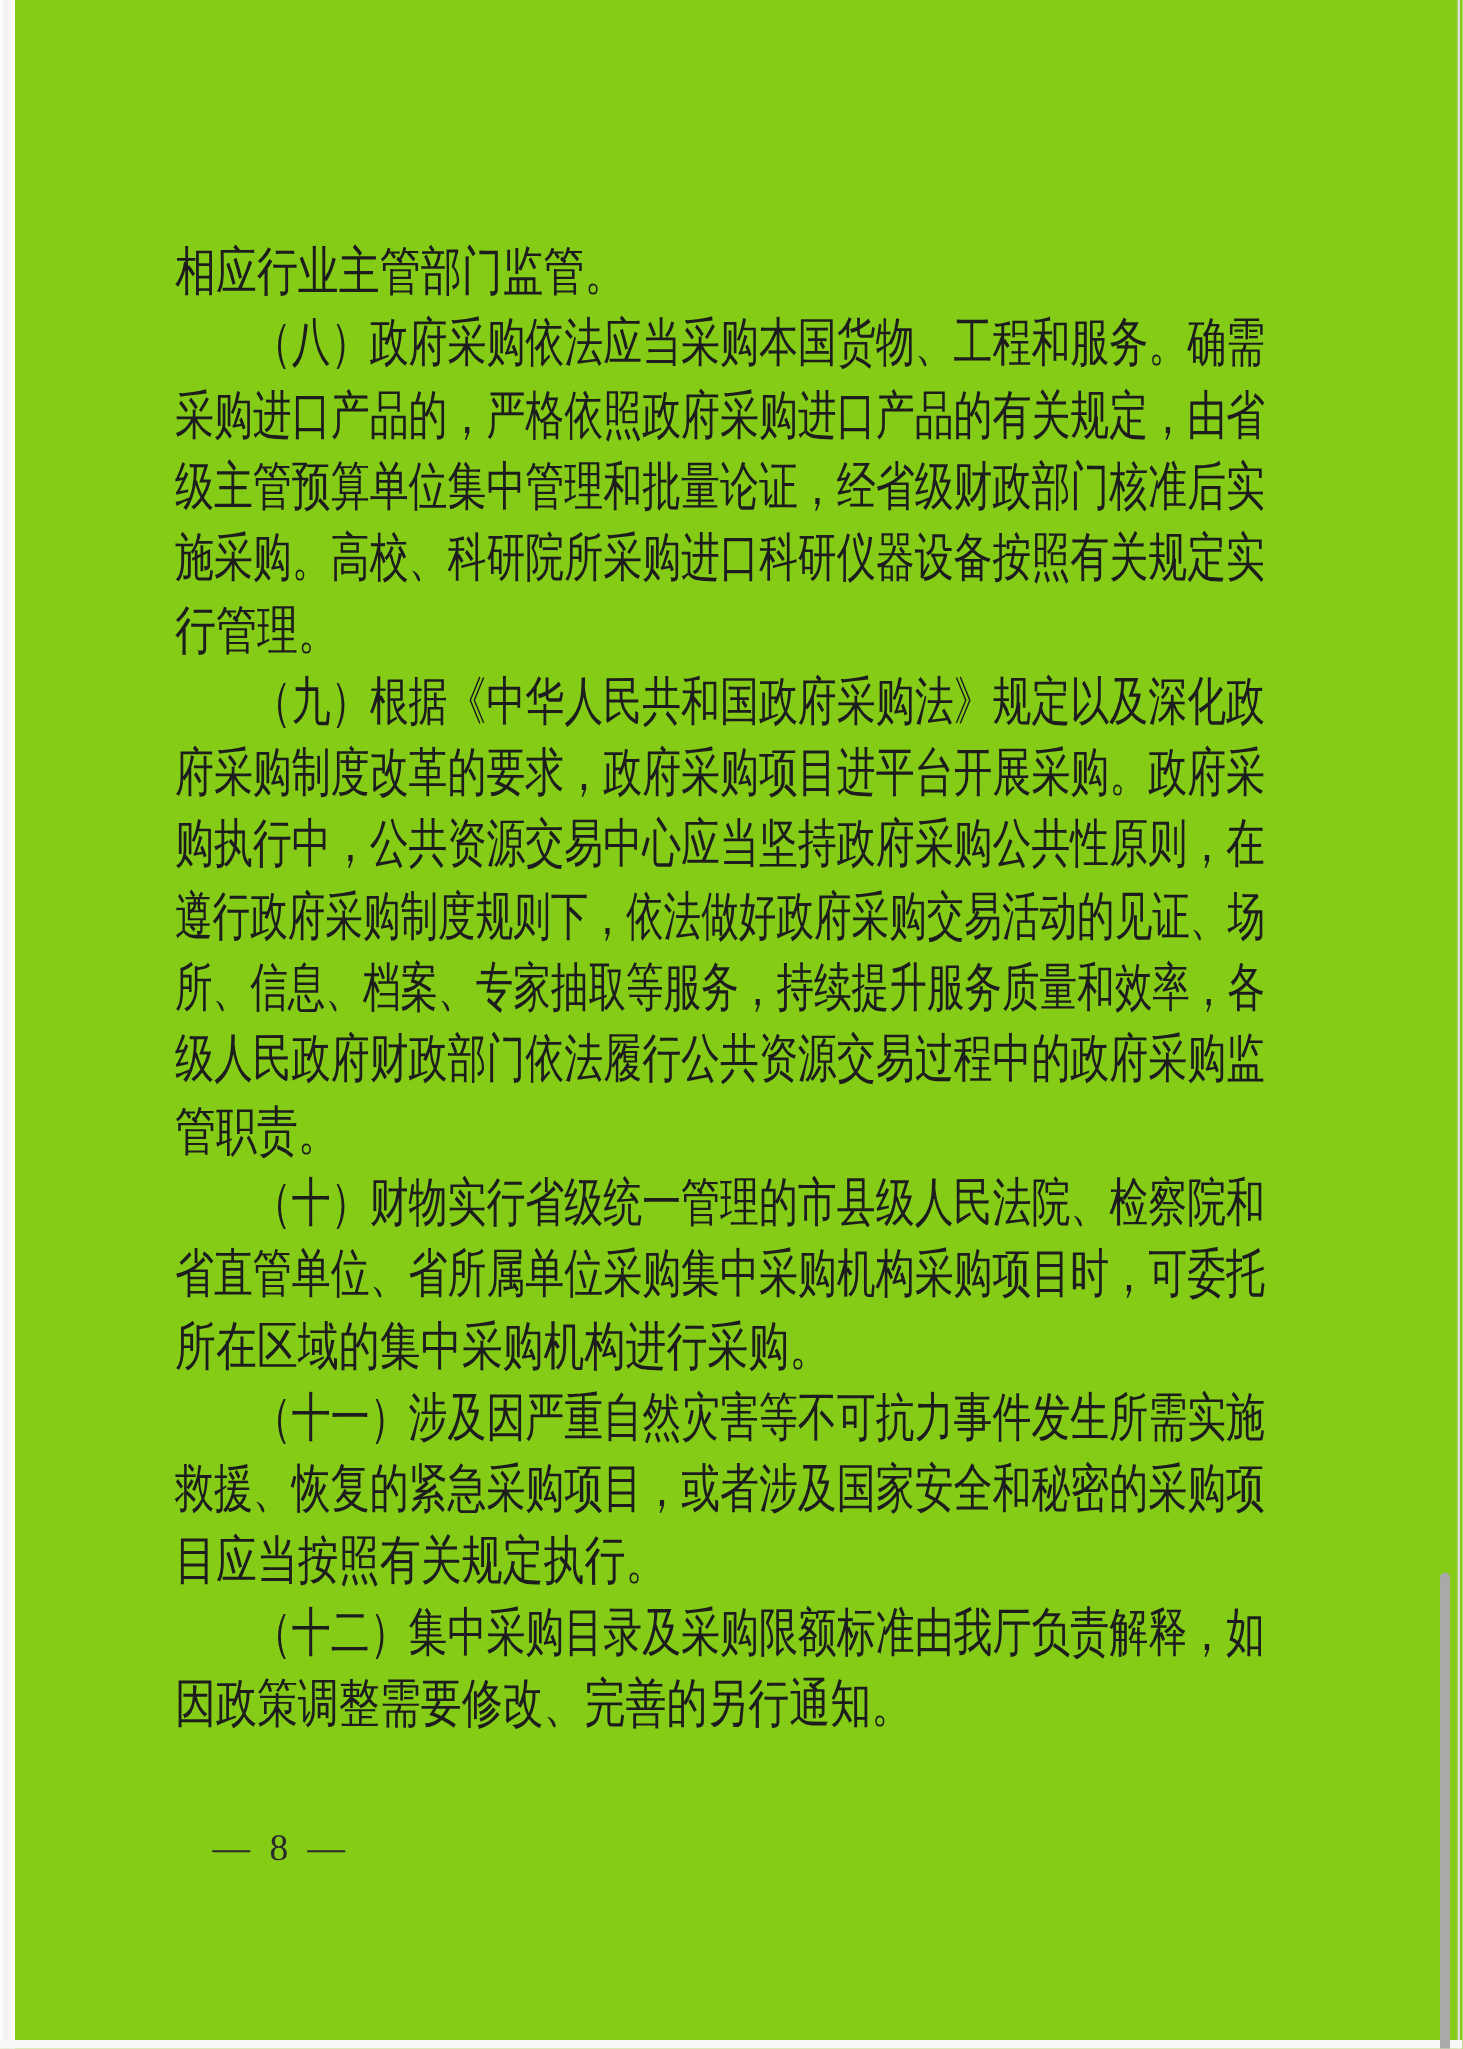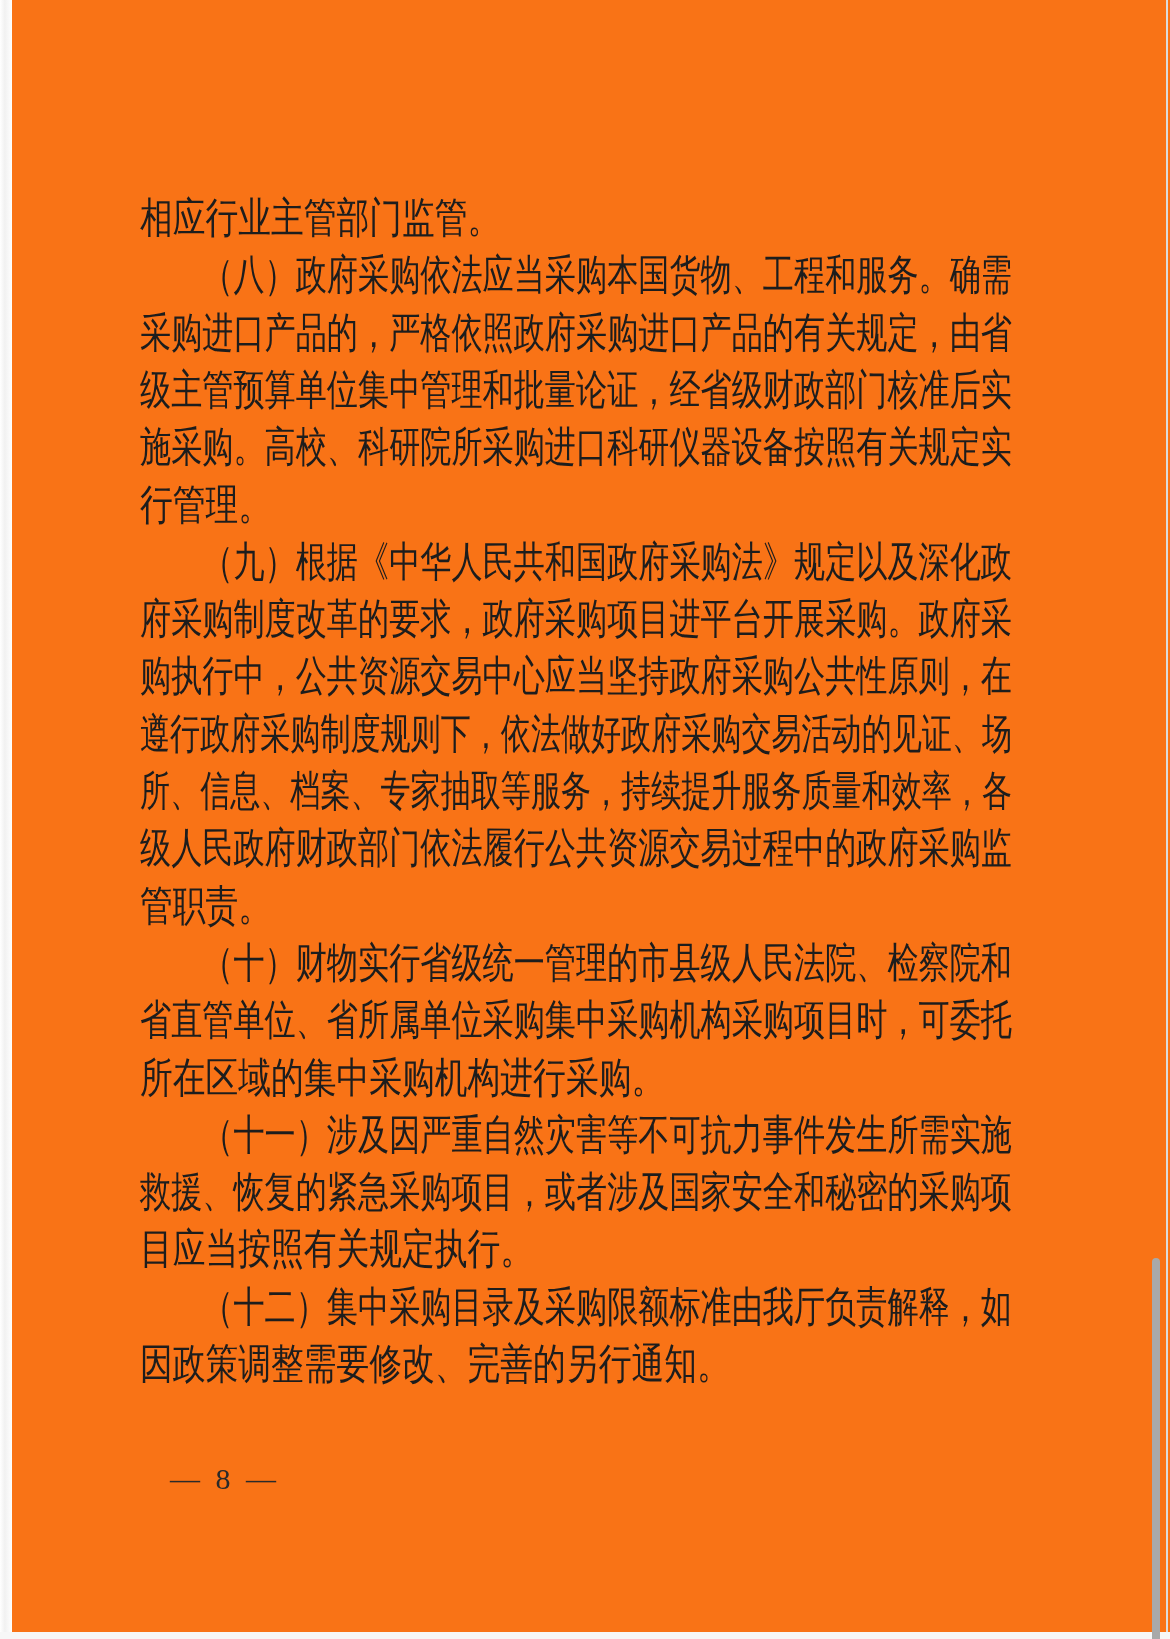--- a/index.html
+++ b/index.html
@@ -5,21 +5,21 @@
   html,body{margin:0;padding:0;}
   body{
     width:1170px;height:1639px;
     background:#ffffff;
     position:relative;
     overflow:hidden;
     font-family:"Liberation Serif","DejaVu Serif",serif;
   }
   .page{
     position:absolute;inset:0;
-    background:#f97316;
+    background:#84cc16;
   }
   .line{
     position:absolute;
     left:140px;
     height:57px;
     line-height:57px;
     font-size:42px;
     color:#1d1d1d;
     white-space:nowrap;
     transform-origin:0 0;

